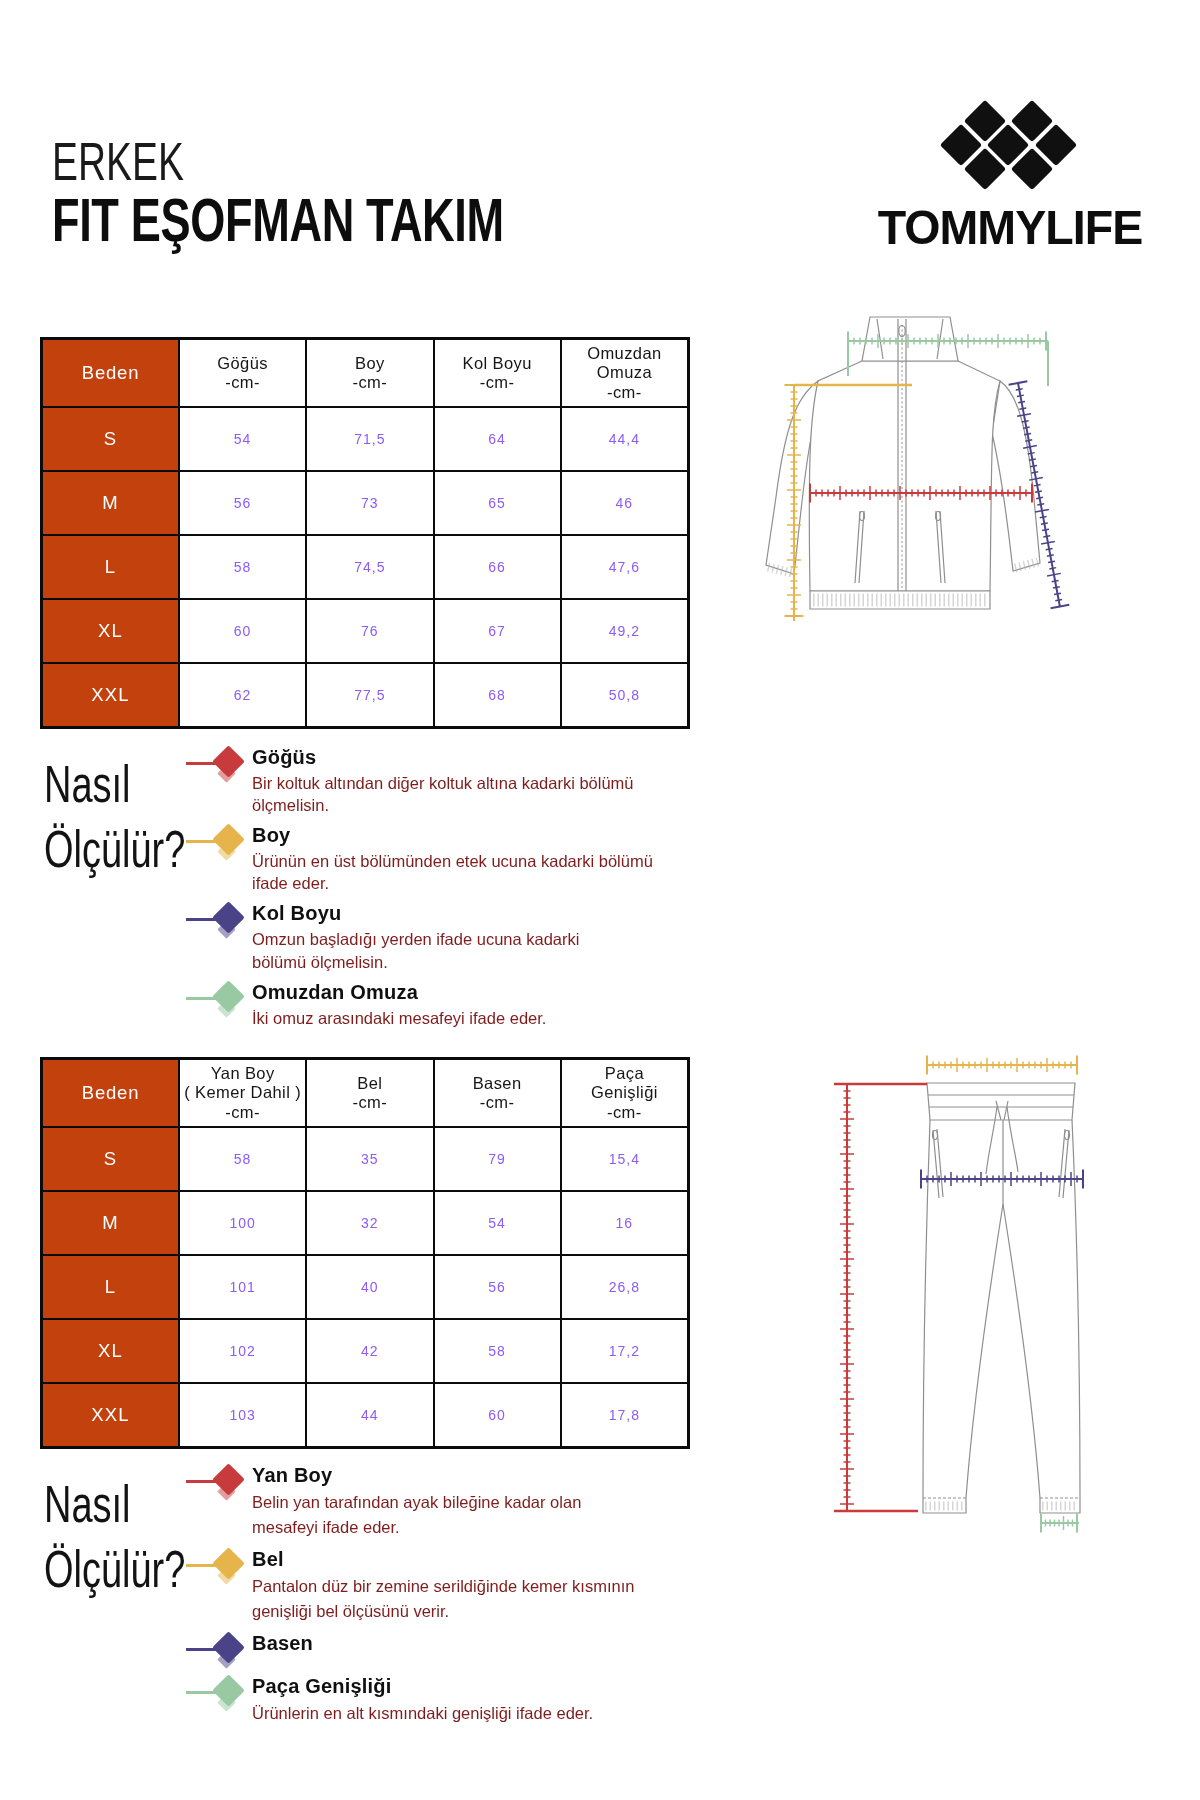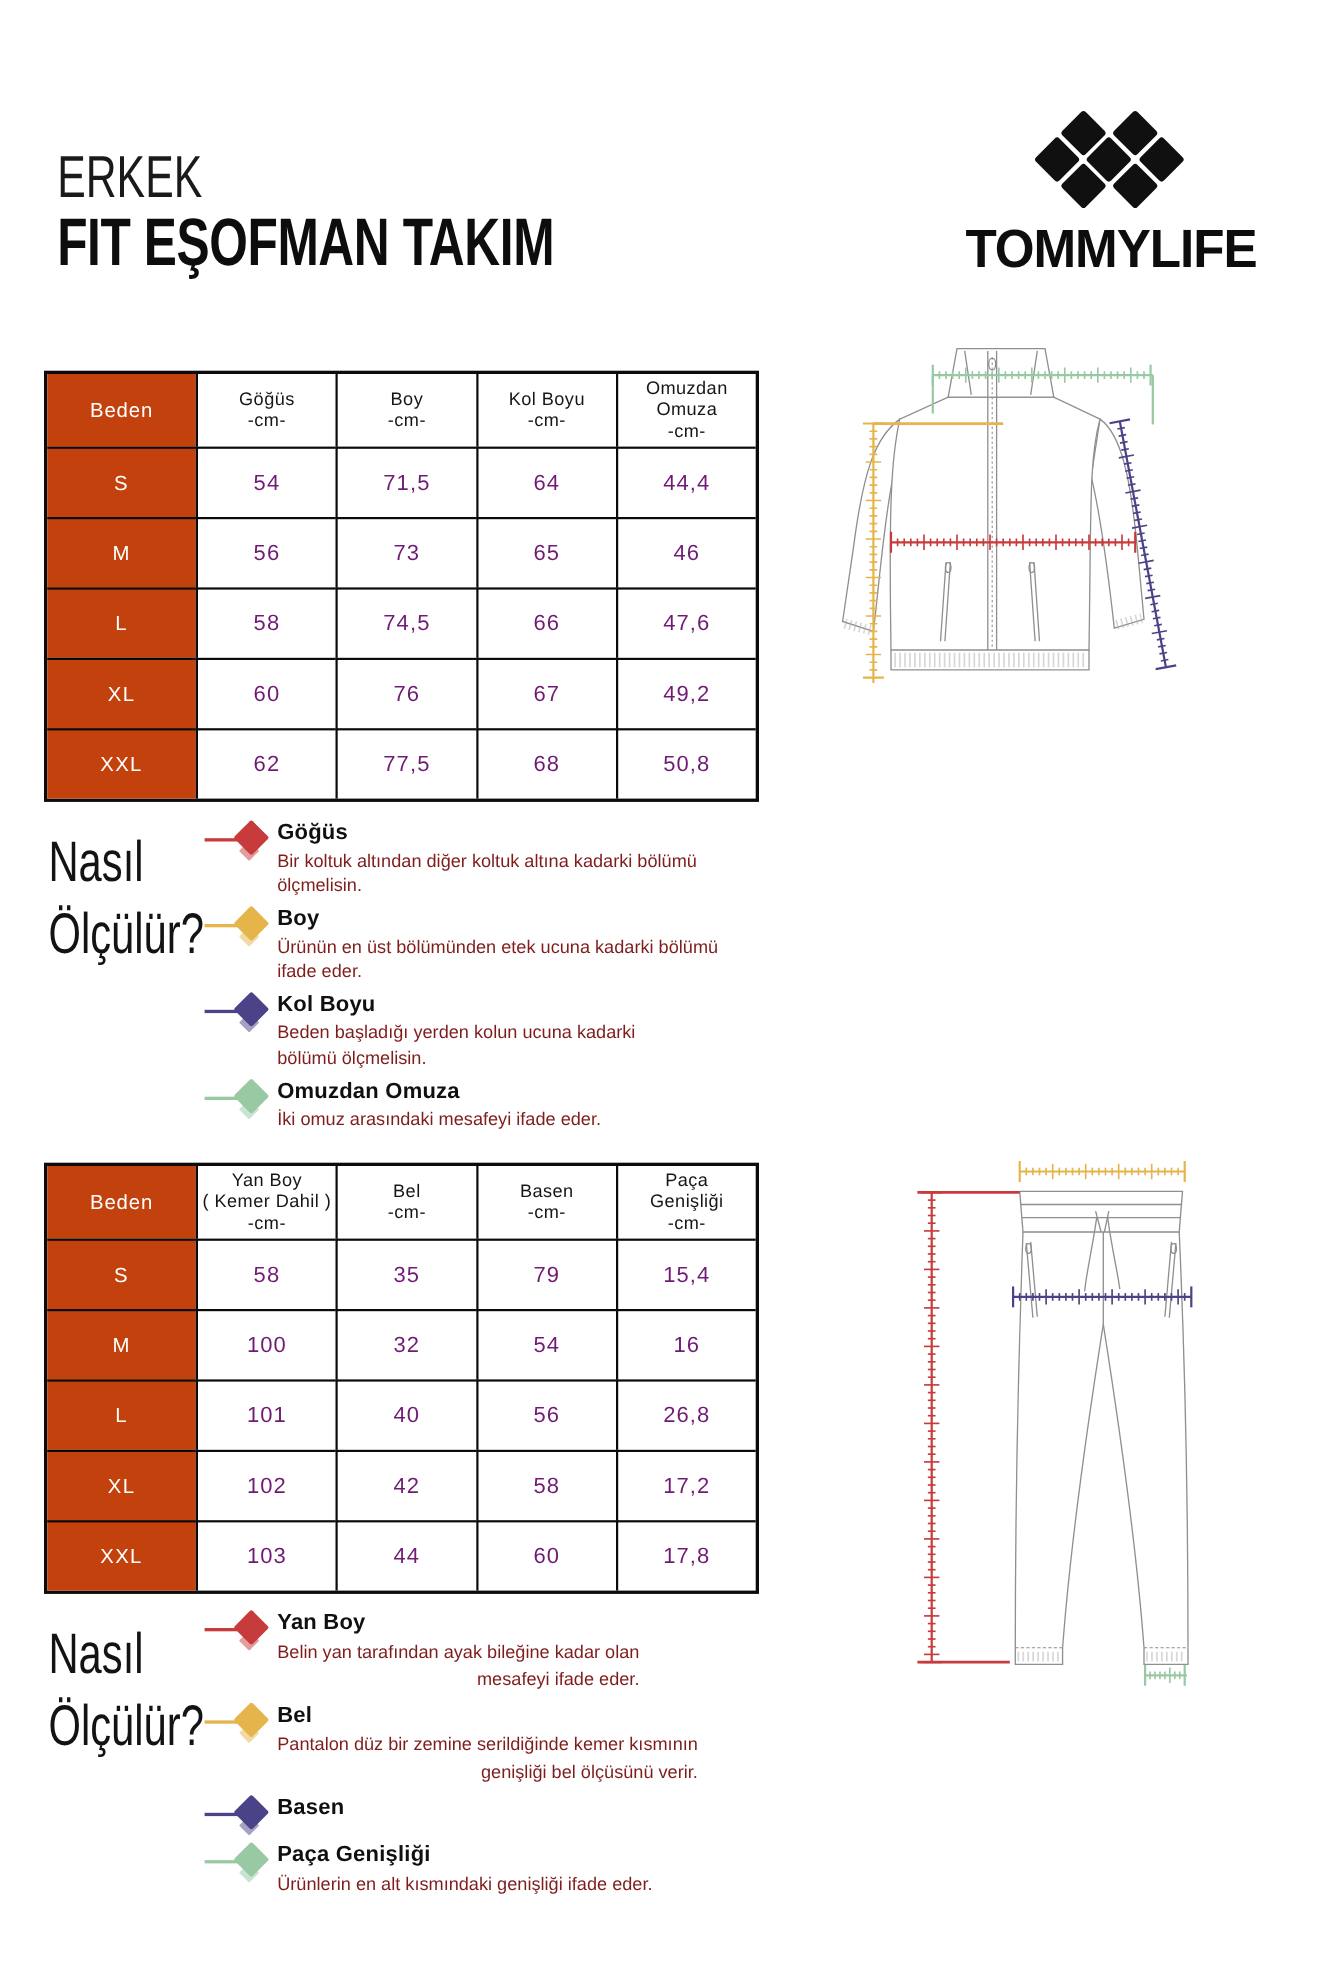--- a/index.html
+++ b/index.html
@@ -23,21 +23,21 @@
   
   .size-table{position:absolute;left:40px;width:650px;display:grid;box-sizing:border-box;
     grid-template-columns:135px repeat(4,1fr);grid-template-rows:66px repeat(5,64px);
     border:3px solid #0b0b0b;background:#fff;}
   .size-table.t1{top:337px;} .size-table.t2{top:1057px;}
   .size-table .c{display:flex;align-items:center;justify-content:center;box-sizing:border-box;}
   .size-table .c:not(:nth-child(5n+1)){border-left:2px solid #0b0b0b;}
   .size-table .c:nth-child(n+6){border-top:2px solid #0b0b0b;}
   .c.head{font-size:16.5px;line-height:1.18;white-space:pre-line;text-align:center;
     letter-spacing:.4px;color:#161616;}
-  .c.val{font-size:20px;letter-spacing:1px;color:#701a75;}
+  .c.val{font-size:14px;letter-spacing:1px;color:#8b5cf6;}
   .c.beden{background:#c2410c;color:#fff;}
   .c.beden.head{font-size:18.5px;letter-spacing:.8px;}
   .c.beden.val{font-size:18.5px;letter-spacing:1.2px;}
 
   
   .nasil{position:absolute;left:44px;font-size:52px;font-weight:400;color:#131313;
     line-height:1.25;white-space:pre-line;transform:scaleX(.73);transform-origin:left top;}
   .nasil.n1{top:752px;} .nasil.n2{top:1472px;}
 
   
@@ -48,21 +48,21 @@
   .m-line{position:absolute;left:0;top:15px;width:38px;height:3px;}
   .m-dia{position:absolute;left:31px;top:3px;width:23px;height:23px;transform:rotate(45deg);border-radius:2px;}
   .m-tail{position:absolute;left:34px;top:20px;width:13px;height:13px;transform:rotate(45deg);opacity:.5;border-radius:1px;}
   .marker.red  .m-line,.marker.red  .m-dia,.marker.red  .m-tail{background:var(--c-red);}
   .marker.yellow .m-line,.marker.yellow .m-dia,.marker.yellow .m-tail{background:var(--c-yellow);}
   .marker.navy .m-line,.marker.navy .m-dia,.marker.navy .m-tail{background:var(--c-navy);}
   .marker.green .m-line,.marker.green .m-dia,.marker.green .m-tail{background:var(--c-green);}
   .leg-text{margin-left:10px;}
   .leg-label{font-size:20px;font-weight:700;color:#101010;letter-spacing:.2px;}
   .leg-desc{font-size:16.5px;color:#7f1d1d;line-height:1.34;white-space:pre-line;margin-top:3px;}
-  .legend.l2 .leg-desc{line-height:1.52;text-align:right;}
+  .legend.l2 .leg-desc{line-height:1.52;}
 
   
   .diagram{position:absolute;}
   .diagram.jacket{left:700px;top:285px;width:380px;height:360px;}
   .diagram.pants{left:700px;top:980px;width:390px;height:560px;}
   .garment{stroke:#8f8f8f;stroke-width:1.2;fill:none;}
   .garment .filled{fill:#fff;}
   .rib{stroke:#b5b5b5;opacity:.55;}
 </style>
 </head>
@@ -332,21 +332,21 @@
         </div>
     </div>
     <div class="leg-item">
       <div class="marker navy">
           <span class="m-line"></span>
           <span class="m-dia"></span>
           <span class="m-tail"></span>
         </div>
       <div class="leg-text">
           <div class="leg-label">Kol Boyu</div>
-      <div class="leg-desc">Beden başladığı yerden kolun ucuna kadarki
+      <div class="leg-desc">Omzun başladığı yerden ifade ucuna kadarki
 bölümü ölçmelisin.</div>
         </div>
     </div>
     <div class="leg-item">
       <div class="marker green">
           <span class="m-line"></span>
           <span class="m-dia"></span>
           <span class="m-tail"></span>
         </div>
       <div class="leg-text">

